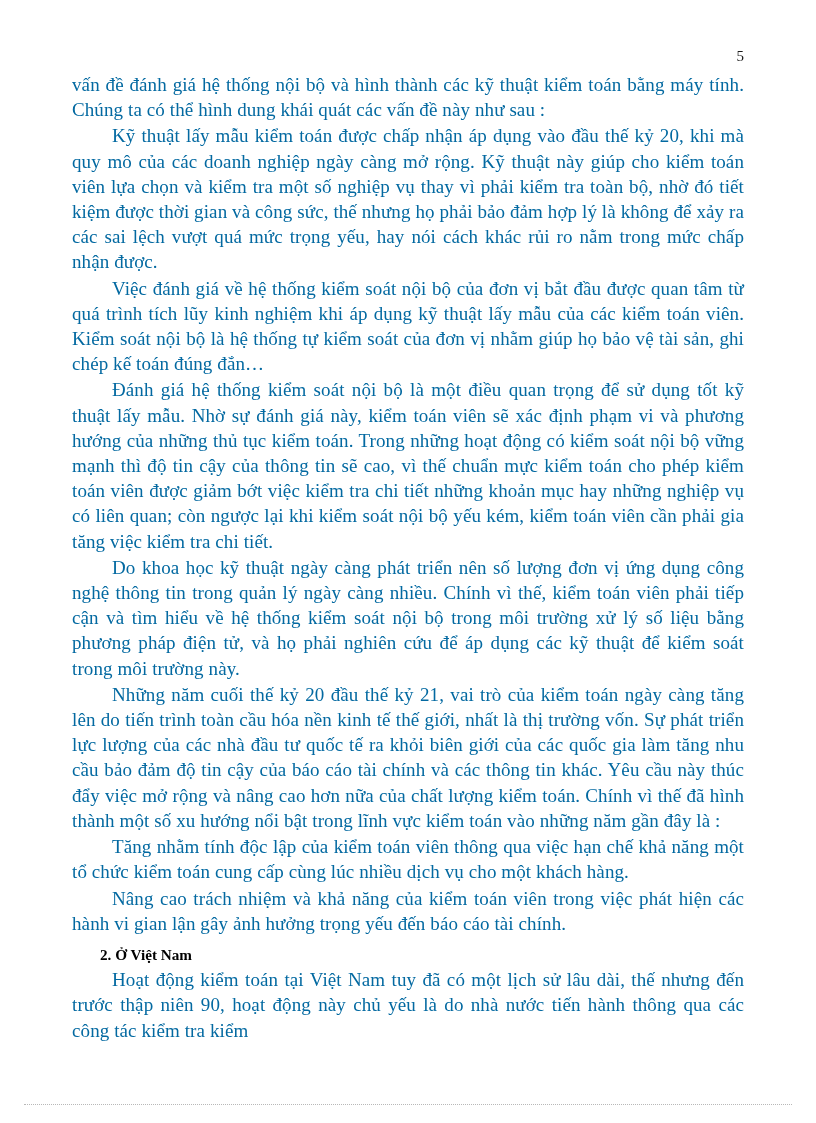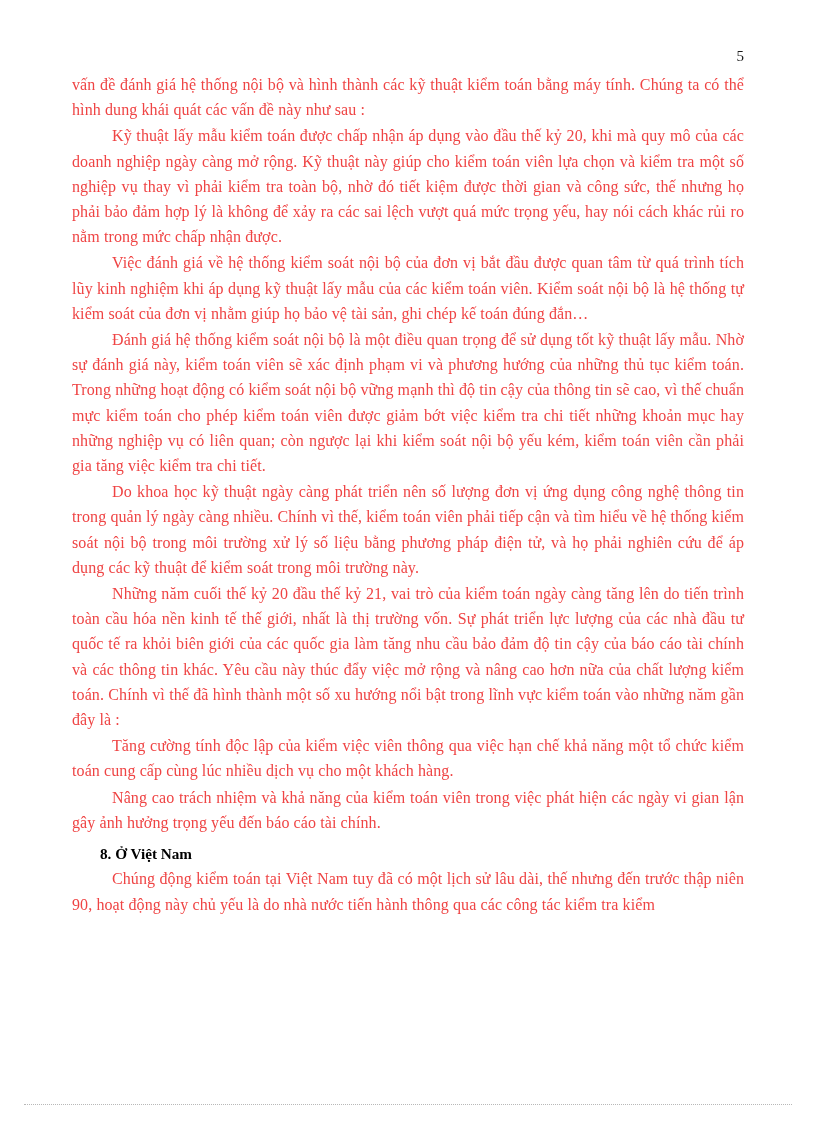--- a/index.html
+++ b/index.html
@@ -32,25 +32,25 @@
     color: #1a1a1a;
   }
   .content {
     position: absolute;
     left: 72px;
     top: 72px;
     width: 672px;
   }
   p.para {
     margin: 0 0 1px 0;
-    font-size: 16px;
+    font-size: 19px;
     line-height: 25.2px;
     text-align: justify;
     text-justify: inter-word;
-    color: #ef4444;
+    color: #0369a1;
     letter-spacing: 0.1px;
   }
   p.indent {
     text-indent: 40px;
   }
   h2.heading {
     margin: 6px 0 0 0;
     font-size: 15.2px;
     line-height: 25.2px;
     font-weight: bold;
@@ -74,24 +74,24 @@
   <div class="page-number">5</div>
 
   <div class="content">
 
     <p class="para">vấn đề đánh giá hệ thống nội bộ và hình thành các kỹ thuật kiểm toán bằng máy tính. Chúng ta có thể hình dung khái quát các vấn đề này như sau :</p>
     <p class="para indent">Kỹ thuật lấy mẫu kiểm toán được chấp nhận áp dụng vào đầu thế kỷ 20, khi mà quy mô của các doanh nghiệp ngày càng mở rộng. Kỹ thuật này giúp cho kiểm toán viên lựa chọn và kiểm tra một số nghiệp vụ thay vì phải kiểm tra toàn bộ, nhờ đó tiết kiệm được thời gian và công sức, thế nhưng họ phải bảo đảm hợp lý là không để xảy ra các sai lệch vượt quá mức trọng yếu, hay nói cách khác rủi ro nằm trong mức chấp nhận được.</p>
     <p class="para indent">Việc đánh giá về hệ thống kiểm soát nội bộ của đơn vị bắt đầu được quan tâm từ quá trình tích lũy kinh nghiệm khi áp dụng kỹ thuật lấy mẫu của các kiểm toán viên. Kiểm soát nội bộ là hệ thống tự kiểm soát của đơn vị nhằm giúp họ bảo vệ tài sản, ghi chép kế toán đúng đắn…</p>
     <p class="para indent">Đánh giá hệ thống kiểm soát nội bộ là một điều quan trọng để sử dụng tốt kỹ thuật lấy mẫu. Nhờ sự đánh giá này, kiểm toán viên sẽ xác định phạm vi và phương hướng của những thủ tục kiểm toán. Trong những hoạt động có kiểm soát nội bộ vững mạnh thì độ tin cậy của thông tin sẽ cao, vì thế chuẩn mực kiểm toán cho phép kiểm toán viên được giảm bớt việc kiểm tra chi tiết những khoản mục hay những nghiệp vụ có liên quan; còn ngược lại khi kiểm soát nội bộ yếu kém, kiểm toán viên cần phải gia tăng việc kiểm tra chi tiết.</p>
     <p class="para indent">Do khoa học kỹ thuật ngày càng phát triển nên số lượng đơn vị ứng dụng công nghệ thông tin trong quản lý ngày càng nhiều. Chính vì thế, kiểm toán viên phải tiếp cận và tìm hiểu về hệ thống kiểm soát nội bộ trong môi trường xử lý số liệu bằng phương pháp điện tử, và họ phải nghiên cứu để áp dụng các kỹ thuật để kiểm soát trong môi trường này.</p>
     <p class="para indent">Những năm cuối thế kỷ 20 đầu thế kỷ 21, vai trò của kiểm toán ngày càng tăng lên do tiến trình toàn cầu hóa nền kinh tế thế giới, nhất là thị trường vốn. Sự phát triển lực lượng của các nhà đầu tư quốc tế ra khỏi biên giới của các quốc gia làm tăng nhu cầu bảo đảm độ tin cậy của báo cáo tài chính và các thông tin khác. Yêu cầu này thúc đẩy việc mở rộng và nâng cao hơn nữa của chất lượng kiểm toán. Chính vì thế đã hình thành một số xu hướng nổi bật trong lĩnh vực kiểm toán vào những năm gần đây là :</p>
-    <p class="para indent">Tăng cường tính độc lập của kiểm việc viên thông qua việc hạn chế khả năng một tổ chức kiểm toán cung cấp cùng lúc nhiều dịch vụ cho một khách hàng.</p>
-    <p class="para indent">Nâng cao trách nhiệm và khả năng của kiểm toán viên trong việc phát hiện các ngày vi gian lận gây ảnh hưởng trọng yếu đến báo cáo tài chính.</p>
+    <p class="para indent">Tăng nhằm tính độc lập của kiểm toán viên thông qua việc hạn chế khả năng một tổ chức kiểm toán cung cấp cùng lúc nhiều dịch vụ cho một khách hàng.</p>
+    <p class="para indent">Nâng cao trách nhiệm và khả năng của kiểm toán viên trong việc phát hiện các hành vi gian lận gây ảnh hưởng trọng yếu đến báo cáo tài chính.</p>
 
-    <h2 class="heading">8. Ở Việt Nam</h2>
+    <h2 class="heading">2. Ở Việt Nam</h2>
 
-    <p class="para indent">Chúng động kiểm toán tại Việt Nam tuy đã có một lịch sử lâu dài, thế nhưng đến trước thập niên 90, hoạt động này chủ yếu là do nhà nước tiến hành thông qua các công tác kiểm tra kiểm</p>
+    <p class="para indent">Hoạt động kiểm toán tại Việt Nam tuy đã có một lịch sử lâu dài, thế nhưng đến trước thập niên 90, hoạt động này chủ yếu là do nhà nước tiến hành thông qua các công tác kiểm tra kiểm</p>
 
   </div>
 
   <div class="footer-rule"></div>
 
 </div>
 
 </body></html>

